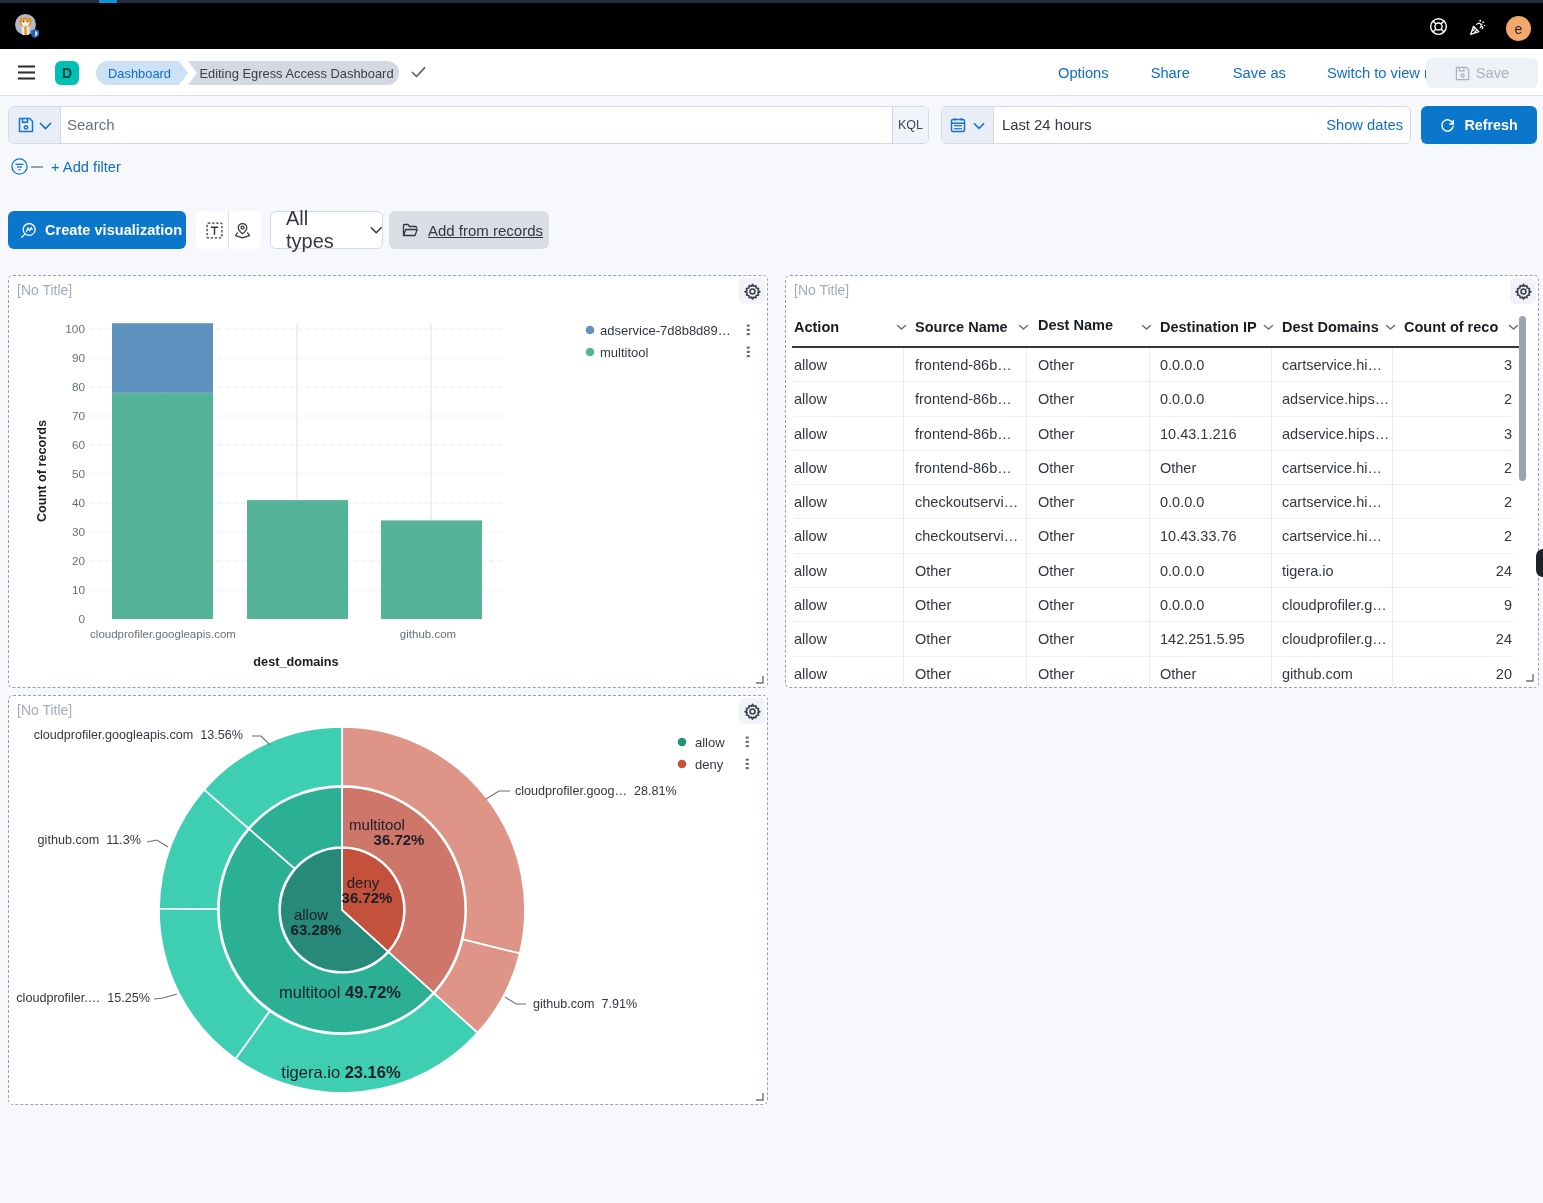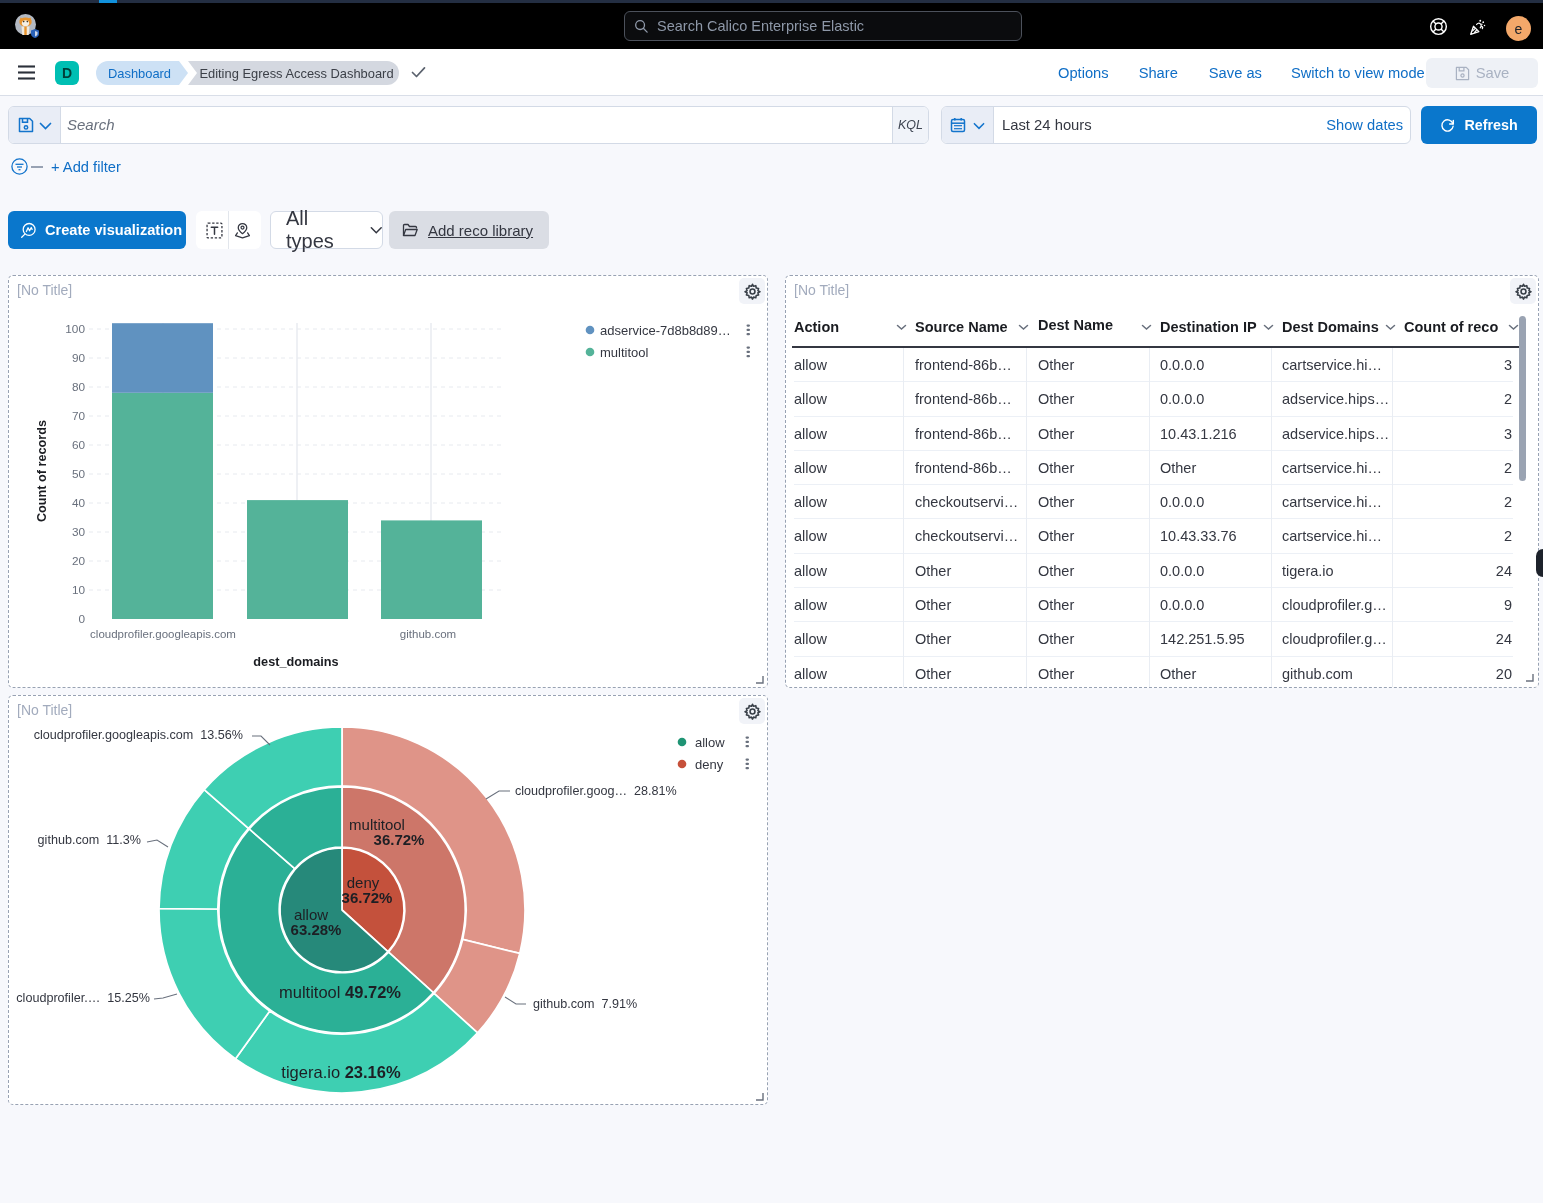--- a/index.html
+++ b/index.html
@@ -24,27 +24,20 @@
     <path d="M6.5 12.5 h8 l-.8 8.5 h-6.4 Z" fill="#efe9de"></path>
     <path d="M9.3 12.5 h2.4 v8.5 h-2.4 Z" fill="#e8932c"></path>
     <circle cx="8.7" cy="7.6" r=".8" fill="#3a3428"></circle>
     <circle cx="12.3" cy="7.6" r=".8" fill="#3a3428"></circle>
   </svg>
   <svg class="abs" style="left:31px;top:26px;" width="8" height="9" viewBox="0 0 8 9">
       <path d="M4 0 L8 1.5 V5 C8 7 6 8.5 4 9 C2 8.5 0 7 0 5 V1.5 Z" fill="#2a62b8"></path>
       <path d="M4 2 L6.5 3 V5 C6.5 6.2 5.3 7.1 4 7.4 Z" fill="#cfd8e8"></path>
     </svg>
 
-  <div class="abs" style="left:624px;top:8px;width:398px;height:30px;background:#0b0c0e;border:1px solid #4c515b;border-radius:6px;display:flex;align-items:center;">
-    <svg width="15" height="15" viewBox="0 0 16 16" style="margin-left:9px;opacity:.95">
-        <circle cx="6.5" cy="6.5" r="4.7" fill="none" stroke="#98a2b3" stroke-width="1.4"></circle>
-        <line x1="10.2" y1="10.2" x2="14" y2="14" stroke="#98a2b3" stroke-width="1.4" stroke-linecap="round"></line>
-      </svg>
-    <span style="margin-left:8px;color:#8e98a8;font-size:14.5px;">Search Calico Enterprise Elastic</span>
-  </div>
 
   <svg class="abs" style="left:1429px;top:14px;" width="19" height="19" viewBox="0 0 16 16" fill="none" stroke="#fff" stroke-width="1.2">
       <circle cx="8" cy="8" r="6.6"></circle>
       <circle cx="8" cy="8" r="3"></circle>
       <line x1="5.9" y1="5.9" x2="3.4" y2="3.4"></line>
       <line x1="10.1" y1="5.9" x2="12.6" y2="3.4"></line>
       <line x1="5.9" y1="10.1" x2="3.4" y2="12.6"></line>
       <line x1="10.1" y1="10.1" x2="12.6" y2="12.6"></line>
     </svg>
   <svg class="abs" style="left:1469px;top:16px;" width="17" height="17" viewBox="0 0 16 16" fill="none" stroke="#fff" stroke-width="1.15">
@@ -69,37 +62,37 @@
         <line x1="0" y1="7.5" x2="17" y2="7.5"></line>
         <line x1="0" y1="13.5" x2="17" y2="13.5"></line>
       </g>
     </svg>
   <div class="abs" style="left:55px;top:12px;width:24px;height:24px;border-radius:6px;background:#00bfb3;display:flex;align-items:center;justify-content:center;color:#00403a;font-size:14px;font-weight:bold;">D</div>
   <div class="abs" style="left:96px;top:12px;width:92px;height:24px;background:#cde1f5;color:#0f6ec6;font-size:12.9px;display:flex;align-items:center;justify-content:center;padding-right:5px;border-radius:12px 0 0 12px;clip-path:polygon(0 0, calc(100% - 9px) 0, 100% 50%, calc(100% - 9px) 100%, 0 100%);">Dashboard</div>
   <div class="abs" style="left:188px;top:12px;width:211px;height:24px;background:#d4d8e0;color:#3c4048;font-size:12.9px;display:flex;align-items:center;justify-content:center;padding-left:6px;clip-path:polygon(0 0, 100% 0, 100% 100%, 0 100%, 9px 50%);border-radius:0 12px 12px 0;">Editing Egress Access Dashboard</div>
   <svg class="abs" style="left:411px;top:17px;" width="15" height="13" viewBox="0 0 15 13" fill="none">
       <path d="M1.5 6.5 L5.5 10.5 L13.5 1.8" stroke="#5b626e" stroke-width="1.7" stroke-linecap="round" stroke-linejoin="round"></path>
     </svg>
-  <div class="abs" style="left:1058px;top:0;height:47px;display:flex;align-items:center;gap:4px;color:#0f6ec6;font-size:14.7px;">
+  <div class="abs" style="left:1058px;top:0;height:47px;display:flex;align-items:center;gap:16px;color:#0f6ec6;font-size:14.7px;">
     <span>Options</span>
       <span style="margin-left:26px;">Share</span>
       <span style="margin-left:27px;">Save as</span>
       <span style="margin-left:25px;">Switch to view mode</span>
   </div>
   <div class="abs" style="left:1426px;top:9px;width:112px;height:30px;background:#eef1f6;border-radius:6px;display:flex;align-items:center;justify-content:center;color:#a9b2c2;font-size:14.8px;">
     <svg width="15" height="15" viewBox="0 0 16 16" fill="none" stroke="#a9b2c2" stroke-width="1.3">
         <path d="M1.5 1.5 h10.5 l2.5 2.5 v10.5 h-13 z" stroke-linejoin="round"></path>
         <path d="M4.5 1.8 v3.4 h5 v-3.4"></path>
         <circle cx="8" cy="10.2" r="1.7"></circle>
       </svg>
     <span style="margin-left:6px;">Save</span>
   </div>
 </div>
 
-<div class="abs" style="left:8px;top:106px;width:921px;height:38px;background:#fff;border:1px solid #d3dae6;border-radius:6px;font-style:italic;">
+<div class="abs" style="left:8px;top:106px;width:921px;height:38px;background:#fff;border:1px solid #d3dae6;border-radius:6px;">
   <div class="abs" style="left:0;top:0;width:52px;height:36px;background:#e9edf6;border-right:1px solid #d3dae6;border-radius:5px 0 0 5px;">
     <svg class="abs" style="left:9px;top:10px;" width="16" height="16" viewBox="0 0 16 16" fill="none" stroke="#1374cc" stroke-width="1.5">
         <path d="M1.5 1.5 h10.2 l2.8 2.8 v10.2 h-13 z" stroke-linejoin="round"></path>
         <path d="M4.5 1.8 v3.4 h5 v-3.4"></path>
         <circle cx="8" cy="10.4" r="1.7"></circle>
       </svg>
     <svg class="abs" style="left:30px;top:15px;" width="13" height="8" viewBox="0 0 13 8">
         <path d="M1.5 1.5 L6.5 6.5 L11.5 1.5" fill="none" stroke="#1374cc" stroke-width="1.7" stroke-linecap="round"></path>
       </svg>
   </div>
@@ -168,21 +161,21 @@
   <span style="margin-left:15px;font-size:20px;color:#343741;">All types</span>
   <svg width="14" height="9" viewBox="0 0 14 9" style="margin-left:16px;">
       <path d="M1.5 1.5 L7 7 L12.5 1.5" fill="none" stroke="#343741" stroke-width="1.7" stroke-linecap="round"></path>
     </svg>
 </div>
 <div class="abs" style="left:389px;top:211px;width:160px;height:38px;background:#dadde4;border-radius:6px;display:flex;align-items:center;">
   <svg style="margin-left:13px;" width="16" height="14" viewBox="0 0 16 14" fill="none" stroke="#343741" stroke-width="1.3">
       <path d="M1.5 12.5 v-10 a1 1 0 0 1 1-1 h3.5 l1.5 2 h6 a1 1 0 0 1 1 1 v1" stroke-linejoin="round"></path>
       <path d="M1.5 12.5 l2.2-6 h11.5 l-2.2 6 z" stroke-linejoin="round"></path>
     </svg>
-  <span style="margin-left:10px;font-size:15px;color:#343741;text-decoration:underline;">Add reco library</span>
+  <span style="margin-left:10px;font-size:15px;color:#343741;text-decoration:underline;">Add from records</span>
 </div>
 
 <div id="panel1" class="abs" style="left:8px;top:275px;width:760px;height:413px;background:#fff;border:1px dashed #98a2b3;border-radius:5px;">
   <span class="abs" style="left:8px;top:6px;font-size:14px;color:#a2abbd;">[No Title]</span>
   <div class="abs" style="right:2px;top:2px;width:26px;height:26px;background:#f1f3f8;border-radius:5px;display:flex;align-items:center;justify-content:center;">
     <svg width="17" height="17" viewBox="0 0 16 16" fill="none" stroke="#394049" stroke-width="1.5">
         <circle cx="8" cy="8" r="2.3"></circle>
         <path d="M8 1.2 l1 1.9 2.1-.6 .4 2.2 2.2 .4-.6 2.1 1.9 1-1.9 1 .6 2.1-2.2 .4-.4 2.2-2.1-.6-1 1.9-1-1.9-2.1 .6-.4-2.2-2.2-.4 .6-2.1-1.9-1 1.9-1-.6-2.1 2.2-.4 .4-2.2 2.1 .6 z" stroke-linejoin="round"></path>
       </svg>
   </div>

